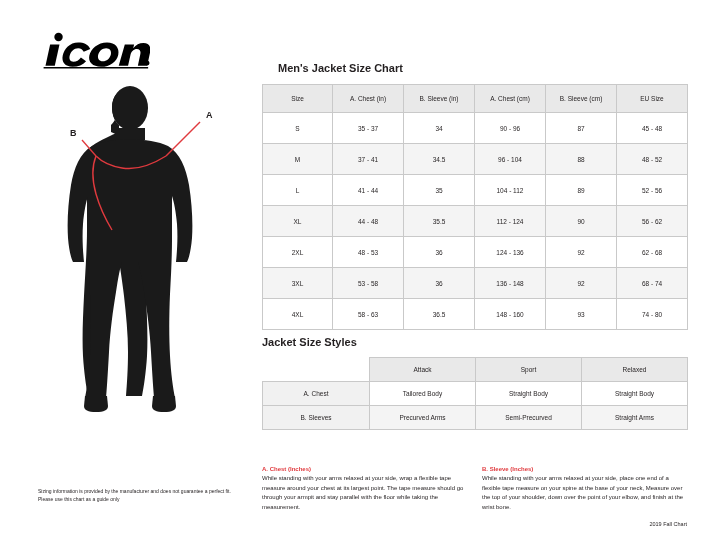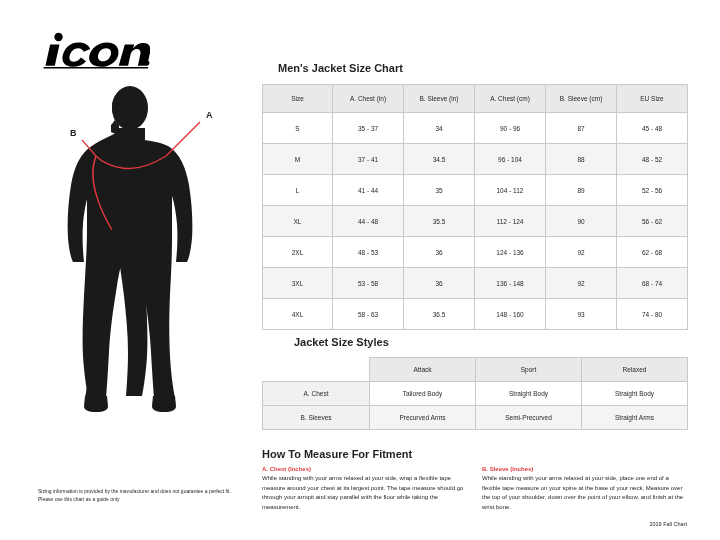--- a/index.html
+++ b/index.html
@@ -56,21 +56,21 @@
     line-height: 1.55;
     color: #231f20;
   }
   .section-title {
     font-size: 11px;
     font-weight: bold;
     color: #231f20;
     margin: 0;
   }
   #size-chart-title { position: absolute; left: 262px; top: 62px; padding-left: 16px; }
-  #styles-title     { position: absolute; left: 262px; top: 336px; margin-left: 32px; }
+  #styles-title     { position: absolute; left: 262px; top: 336px; }
   #measure-title    { position: absolute; left: 262px; top: 448px; }
 
   table {
     border-collapse: collapse;
     table-layout: fixed;
   }
   table td, table th {
     border: 1px solid #c9c9c9;
     font-size: 6.5px;
     font-weight: normal;
@@ -344,21 +344,20 @@
       </tr>
       <tr class="alt">
         <td class="rowlabel">B. Sleeves</td>
         <td class="cell">Precurved Arms</td>
         <td class="cell">Semi-Precurved</td>
         <td class="cell">Straight Arms</td>
       </tr>
     </tbody>
   </table>
 
-  <h2 class="section-title" id="measure-title">How To Measure For Fitment</h2>
 
   <div class="measure-cols">
     <div class="measure-col">
       <div class="measure-head">A. Chest (Inches)</div>
       <div class="measure-body">While standing with your arms relaxed at your side, wrap a flexible tape measure around your chest at its largest point. The tape measure should go through your armpit and stay parallel with the floor while taking the measurement.</div>
     </div>
     <div class="measure-col">
       <div class="measure-head">B. Sleeve (Inches)</div>
       <div class="measure-body">While standing with your arms relaxed at your side, place one end of a flexible tape measure on your spine at the base of your neck, Measure over the top of your shoulder, down over the point of your elbow, and finish at the wrist bone.</div>
     </div>

